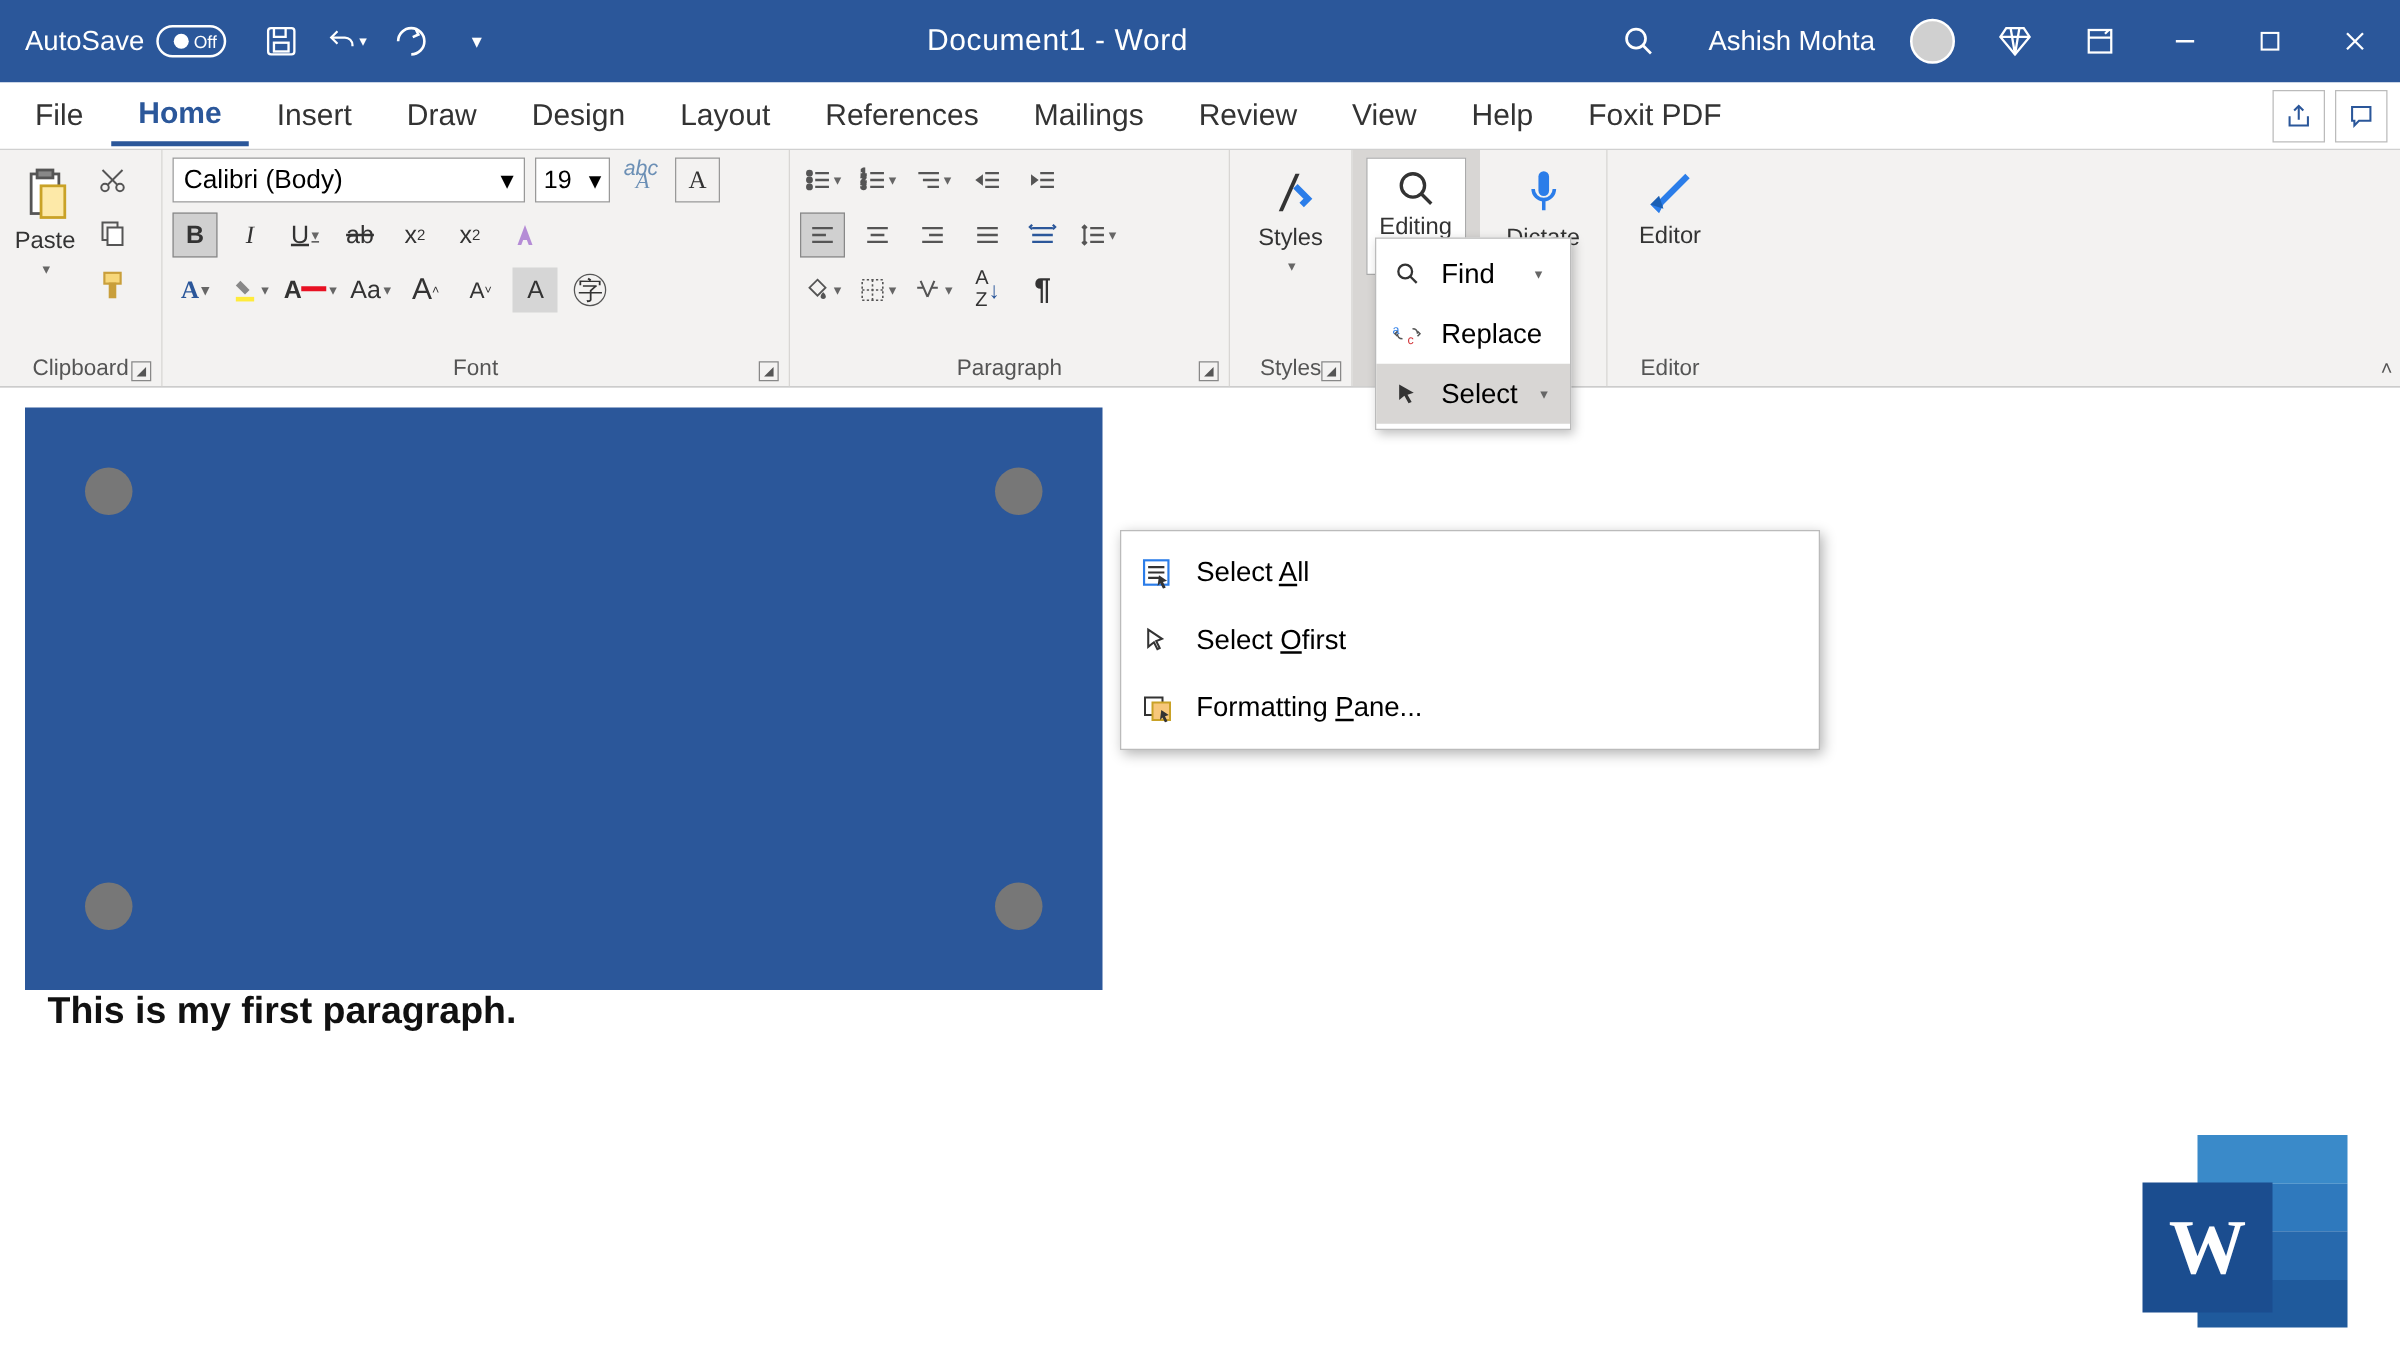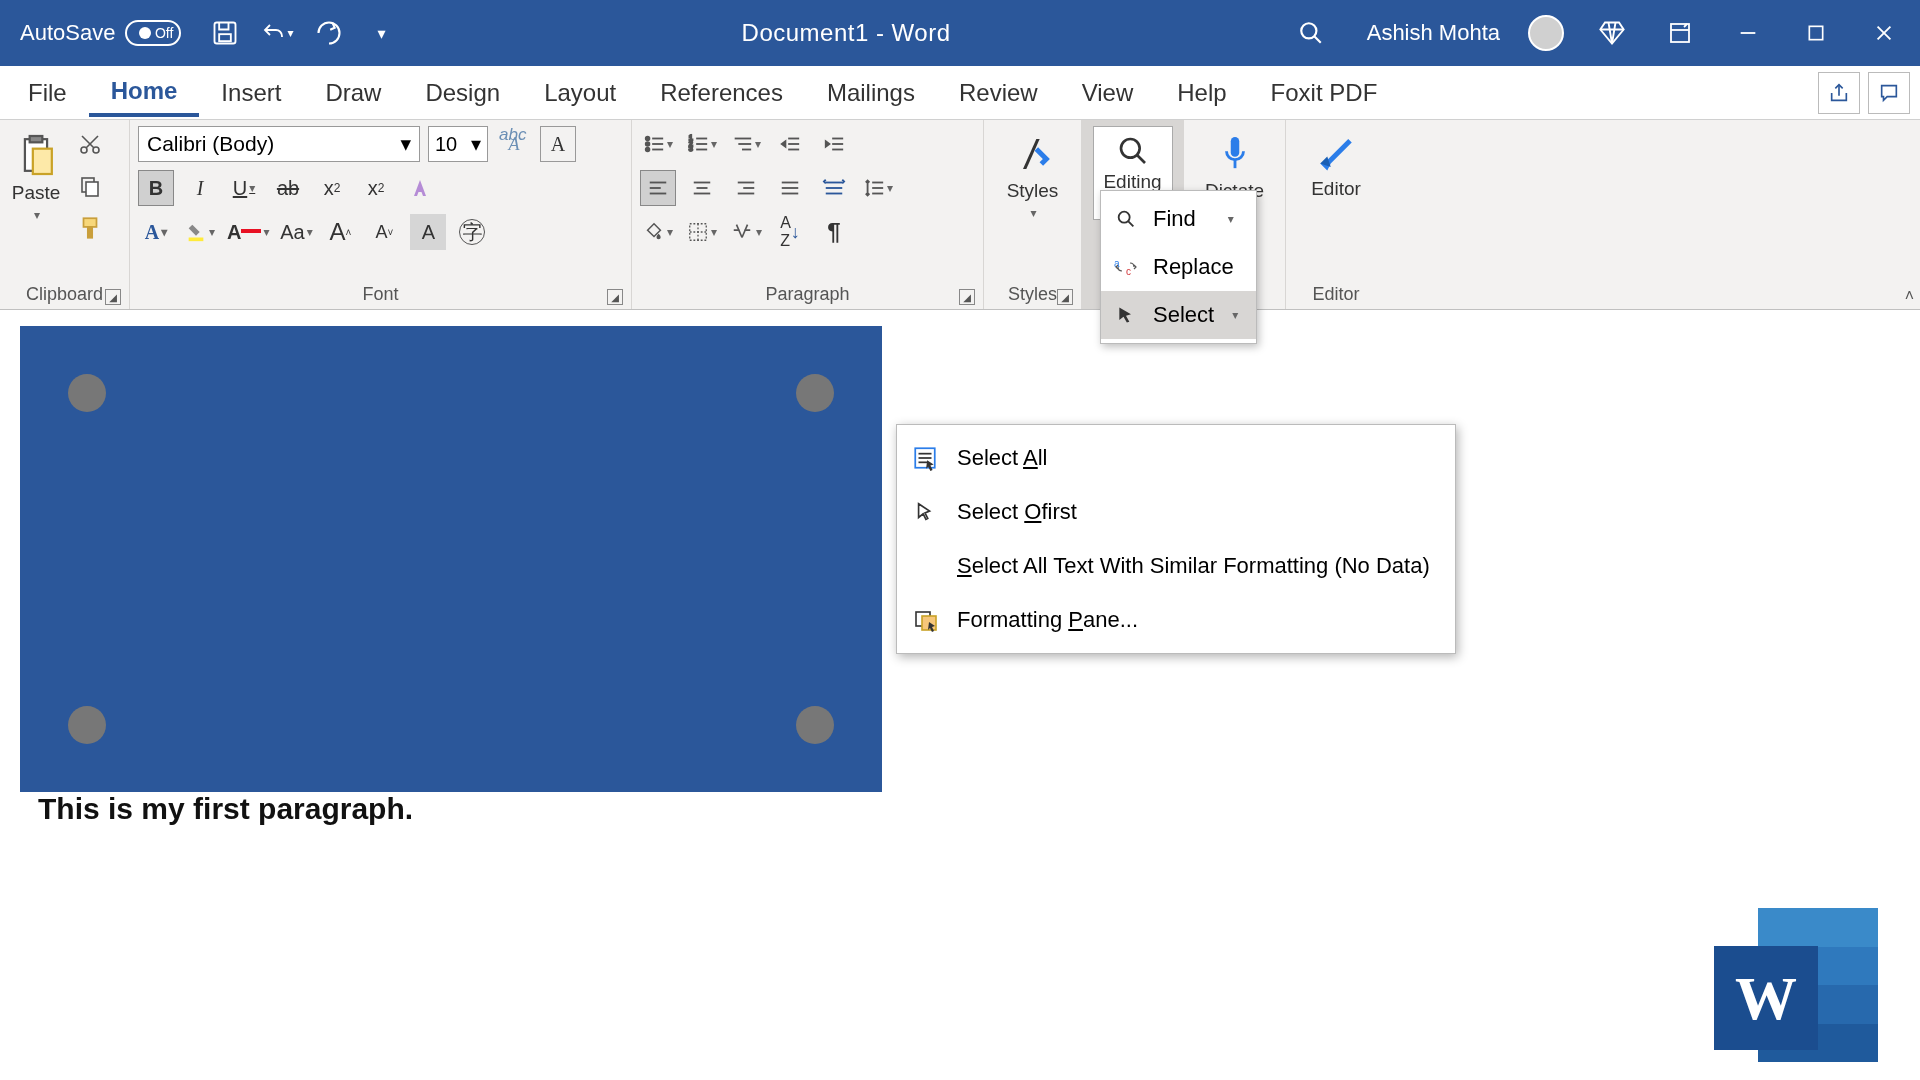--- a/index.html
+++ b/index.html
@@ -213,21 +213,21 @@
   </div>
 
   <div class="group" style="width:502px">
     <div class="group-content" style="flex-direction:column;gap:8px;align-items:flex-start">
       <div class="hrow">
         <div class="font-combo">
             <span>Calibri (Body)</span>
             <span style="margin-left:auto">▾</span>
           </div>
         <div class="size-combo">
-            <span>10</span>
+            <span>19</span>
             <span>▾</span>
           </div>
         <div class="btn-sm" style="color:#6b8fb5;font-family:serif;font-style:italic;font-size:18px;position:relative"><span style="font-size:17px;position:absolute;top:-2px;left:2px">abc</span>A</div>
         <div class="btn-sm box" style="font-family:serif">A</div>
       </div>
       <div class="hrow">
         <div class="btn-sm bold-active" style="font-weight:900">B</div>
         <div class="btn-sm" style="font-style:italic;font-family:serif">I</div>
         <div class="btn-sm" style="text-decoration:underline">U<span class="dd-caret">▾</span></div>
         <div class="btn-sm" style="text-decoration:line-through">ab</div>
@@ -511,24 +511,20 @@
   </div>
   <div class="sm-item">
     <span class="sm-icon">
         <svg width="22" height="24" viewBox="0 0 24 24" fill="none" stroke="#333" stroke-width="1.8">
           <path d="M5 3l12 8-5 2 3 6-2 1-3-6-5 4z"></path>
         </svg>
       </span>
     <span><span>Select </span><span class="ul">O</span><span>first</span></span>
   </div>
   <div class="sm-item">
-    <span class="sm-icon"></span>
-    <span><span class="ul">S</span><span>elect All Text With Similar Formatting (No Data)</span></span>
-  </div>
-  <div class="sm-item">
     <span class="sm-icon">
         <svg width="26" height="24" viewBox="0 0 24 24" fill="none" stroke="#333" stroke-width="1.6">
           <rect x="3" y="4" width="14" height="14"></rect>
           <rect x="9" y="8" width="14" height="14" fill="#f7c77a" stroke="#c9a227"></rect>
           <path d="M16 14l6 4-3 1 2 4-2 1-2-4-2 2z" fill="#333" stroke="none"></path>
         </svg>
       </span>
     <span><span>Formatting </span><span class="ul">P</span><span>ane...</span></span>
   </div>
 </div>

